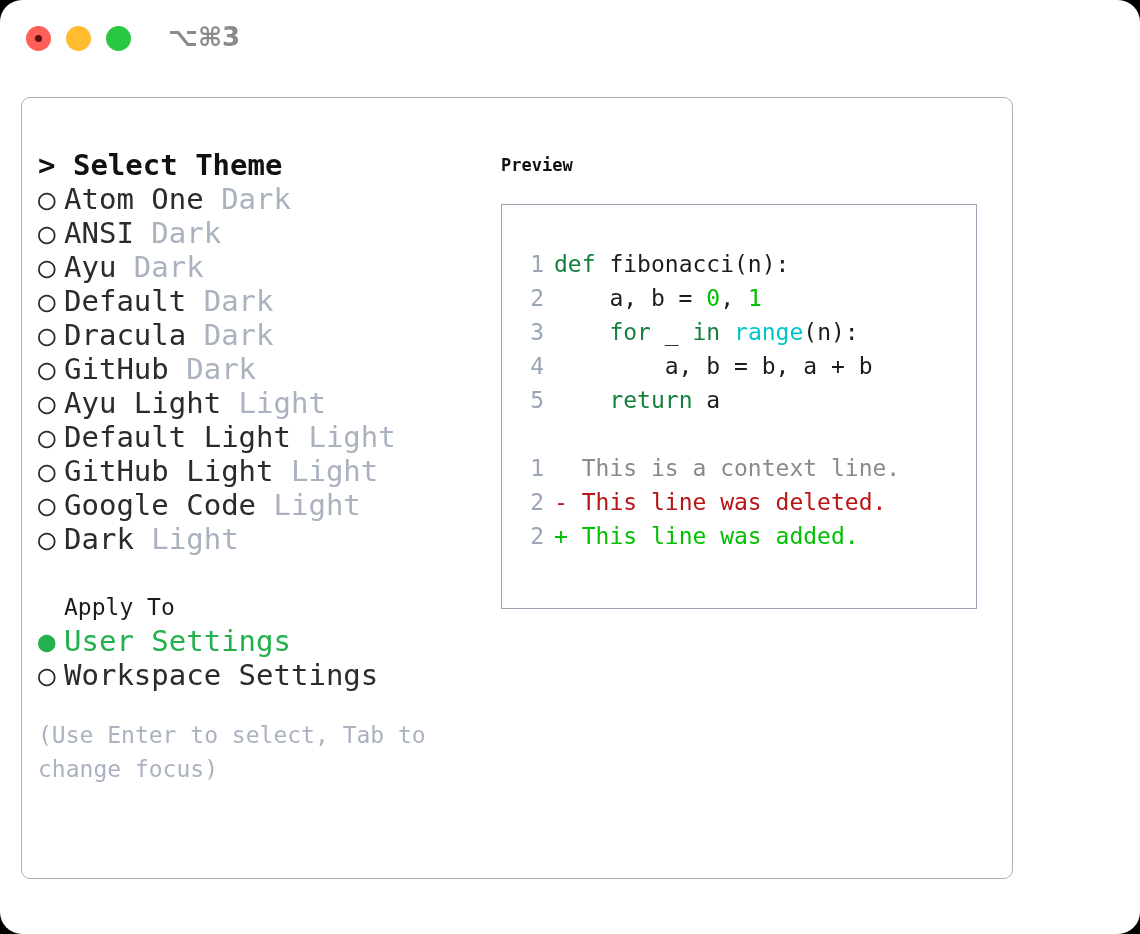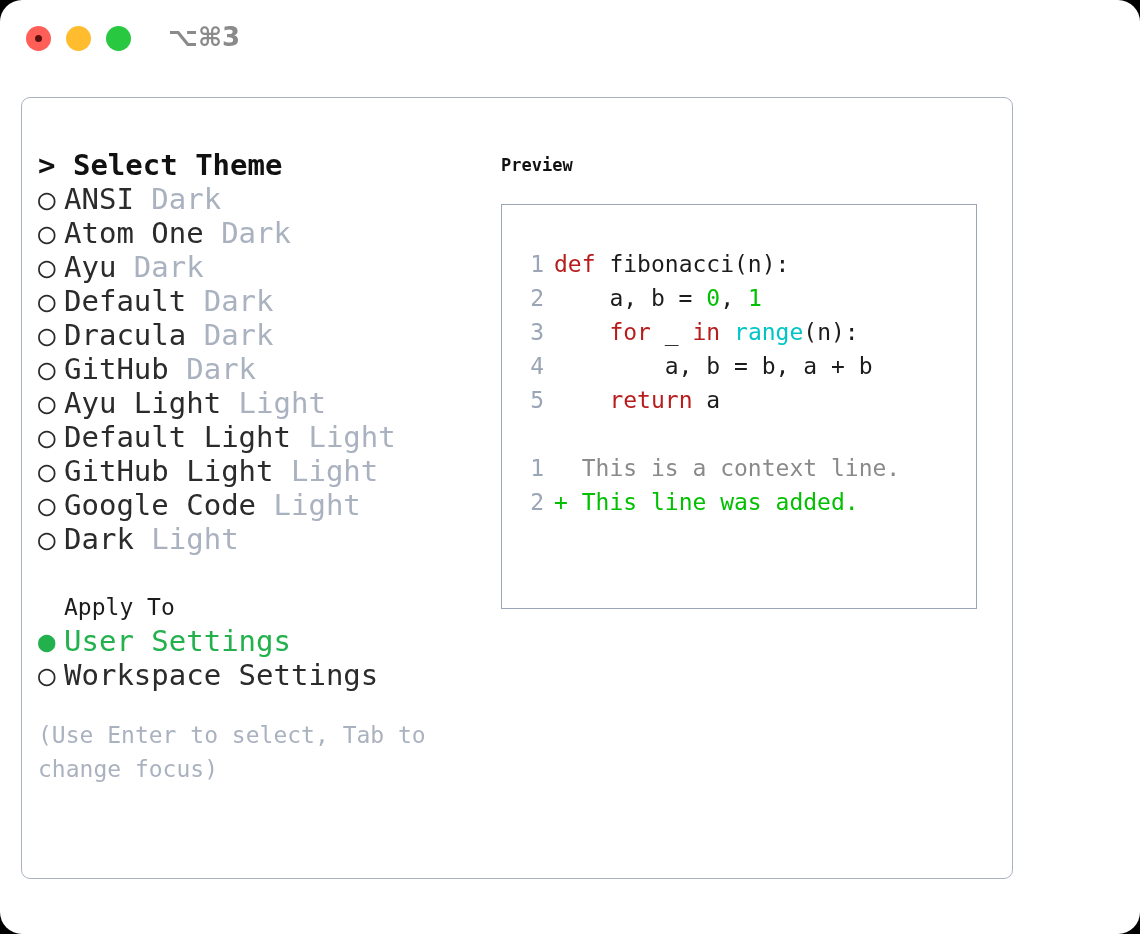--- a/index.html
+++ b/index.html
@@ -152,21 +152,21 @@
     white-space: pre;
     color: #1c1c1c;
   }
   .lnum {
     display: inline-block;
     width: 28px;
     text-align: right;
     color: #9aa5b5;
     margin-right: 10px;
   }
-  .kw   { color: #b91c1c; }
+  .kw   { color: #15803d; }
   .fn   { color: #00c5c7; }
   .num  { color: #00c000; }
   .plain{ color: #1c1c1c; }
 
   .diff-gap { height: 34px; }
   .diff-ctx { color: #8a8a8a; }
   .diff-del { color: #b81414; }
   .diff-add { color: #00c000; }
 </style>
 </head>
@@ -179,22 +179,22 @@
     <div class="tl-dot" id="tl-min"></div>
     <div class="tl-dot" id="tl-max"></div>
     <div id="window-title">⌥⌘3</div>
   </div>
 
   <div id="panel">
 
     <div id="left-col">
       <div class="row header">&gt; Select Theme</div>
       <div id="theme-items">
+          <div class="row"><span class="marker">○</span><span class="row-label">Atom One</span><span class="row-kind"> Dark</span></div>
           <div class="row"><span class="marker">○</span><span class="row-label">ANSI</span><span class="row-kind"> Dark</span></div>
-          <div class="row"><span class="marker">○</span><span class="row-label">Atom One</span><span class="row-kind"> Dark</span></div>
           <div class="row"><span class="marker">○</span><span class="row-label">Ayu</span><span class="row-kind"> Dark</span></div>
           <div class="row"><span class="marker">○</span><span class="row-label">Default</span><span class="row-kind"> Dark</span></div>
           <div class="row"><span class="marker">○</span><span class="row-label">Dracula</span><span class="row-kind"> Dark</span></div>
           <div class="row"><span class="marker">○</span><span class="row-label">GitHub</span><span class="row-kind"> Dark</span></div>
           <div class="row"><span class="marker">○</span><span class="row-label">Ayu Light</span><span class="row-kind"> Light</span></div>
           <div class="row"><span class="marker">○</span><span class="row-label">Default Light</span><span class="row-kind"> Light</span></div>
           <div class="row"><span class="marker">○</span><span class="row-label">GitHub Light</span><span class="row-kind"> Light</span></div>
           <div class="row"><span class="marker">○</span><span class="row-label">Google Code</span><span class="row-kind"> Light</span></div>
           <div class="row"><span class="marker">○</span><span class="row-label">Dark</span><span class="row-kind"> Light</span></div>
         </div>
@@ -216,19 +216,20 @@
         <div id="code-lines">
             <div class="code-line"><span class="lnum">1</span><span class="kw">def</span><span class="plain"> fibonacci(n):</span></div>
             <div class="code-line"><span class="lnum">2</span><span class="plain">    a, b = </span><span class="num">0</span><span class="plain">, </span><span class="num">1</span></div>
             <div class="code-line"><span class="lnum">3</span><span class="plain">    </span><span class="kw">for</span><span class="plain"> _ </span><span class="kw">in</span><span class="plain"> </span><span class="fn">range</span><span class="plain">(n):</span></div>
             <div class="code-line"><span class="lnum">4</span><span class="plain">        a, b = b, a + b</span></div>
             <div class="code-line"><span class="lnum">5</span><span class="plain">    </span><span class="kw">return</span><span class="plain"> a</span></div>
           </div>
         <div class="diff-gap"></div>
         <div id="diff-lines">
             <div class="code-line"><span class="lnum">1</span><span class="diff-ctx"> </span><span class="diff-ctx"> This is a context line.</span></div>
+            <div class="code-line"><span class="lnum">2</span><span class="diff-del">-</span><span class="diff-del"> This line was deleted.</span></div>
             <div class="code-line"><span class="lnum">2</span><span class="diff-add">+</span><span class="diff-add"> This line was added.</span></div>
           </div>
       </div>
     </div>
 
   </div>
 </div>
 
 </body></html>

